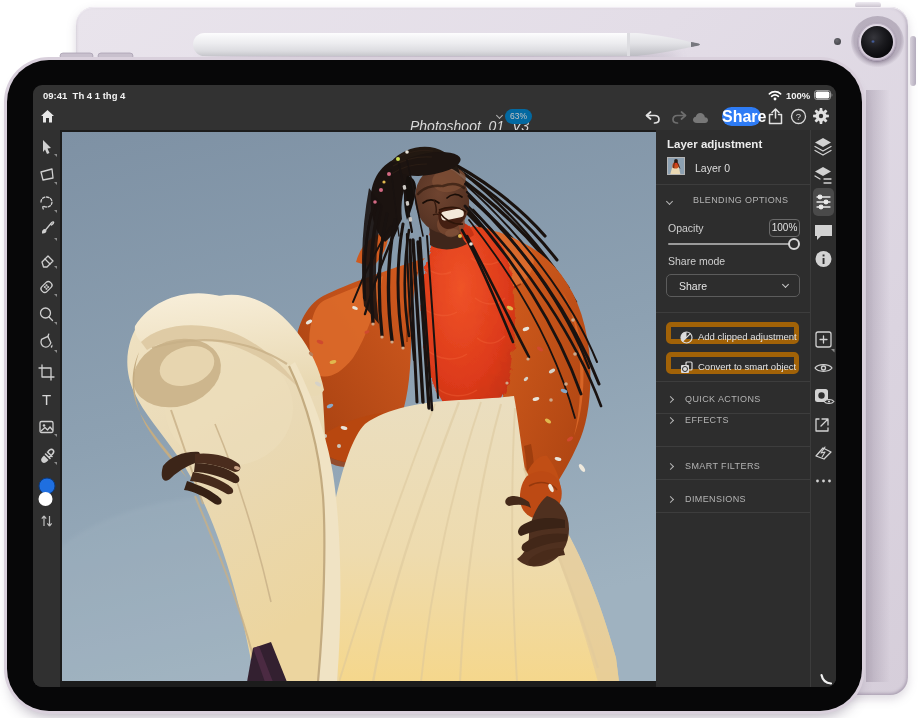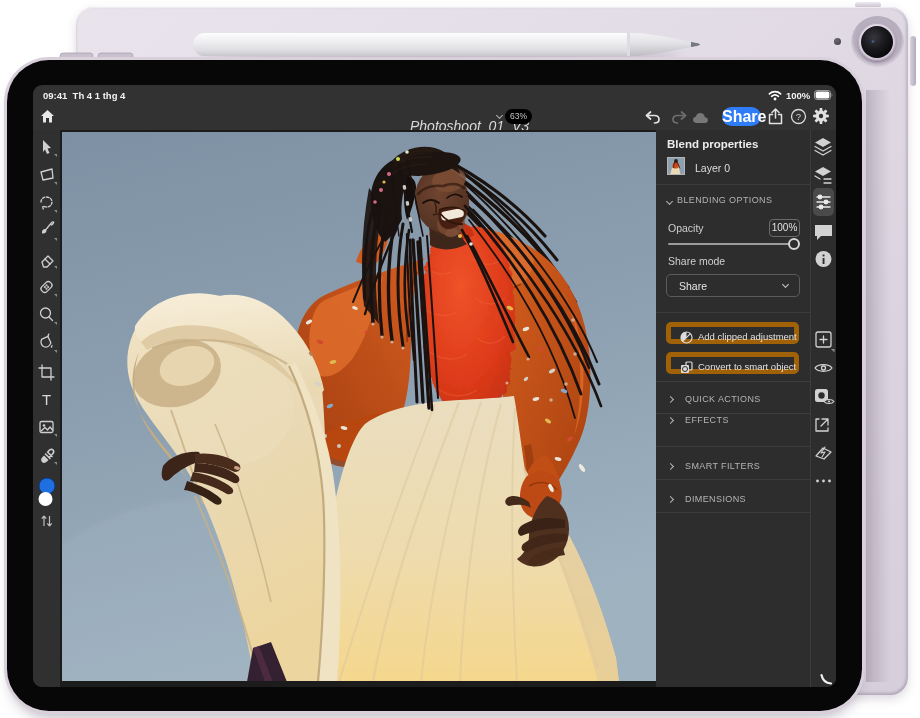--- a/index.html
+++ b/index.html
@@ -124,21 +124,21 @@
         <path d="M17.6,3.2 C18.6,3.6 18.6,6.4 17.6,6.8 Z" fill="#9a9a9a"></path>
       </svg>
     </div>
 
     <div class="abs" id="toolbar">
       <svg class="abs" style="left:7px;top:6px" width="15" height="15" viewBox="0 0 15 15">
         <path d="M7.5,1 L14,7 L12,7 L12,13.5 L9,13.5 L9,9 L6,9 L6,13.5 L3,13.5 L3,7 L1,7 Z" fill="#e8e8e8"></path>
       </svg>
       <span class="abs" style="left:377px;top:15px;font-size:14px;color:#d9d9d9;font-style:italic;">Photoshoot_01_V3</span>
       <span class="chev cd" style="left:464px;top:10px;border-color:#b0b0b0;"></span>
-      <div class="abs" style="left:472px;top:6px;width:27px;height:15px;border-radius:8px;background:#000000;
+      <div class="abs" style="left:472px;top:6px;width:27px;height:15px;border-radius:8px;background:#0369a1;
            color:#c3c3c3;font-size:8.5px;text-align:center;line-height:15px;">63%</div>
 
       <svg class="abs" style="left:612px;top:8px" width="16" height="13" viewBox="0 0 16 13">
         <path d="M5.5,1 L1.5,4.5 L5.5,8" fill="none" stroke="#e3e3e3" stroke-width="1.7" stroke-linecap="round" stroke-linejoin="round"></path>
         <path d="M2,4.5 L9.5,4.5 C12.5,4.5 14,6.3 14,8.5 C14,10.7 12.5,12 9.5,12" fill="none" stroke="#e3e3e3" stroke-width="1.7" stroke-linecap="round"></path>
       </svg>
       <svg class="abs" style="left:638px;top:8px" width="16" height="13" viewBox="0 0 16 13">
         <path d="M10.5,1 L14.5,4.5 L10.5,8" fill="none" stroke="#6e6e6e" stroke-width="1.7" stroke-linecap="round" stroke-linejoin="round"></path>
         <path d="M14,4.5 L6.5,4.5 C3.5,4.5 2,6.3 2,8.5 C2,10.7 3.5,12 6.5,12" fill="none" stroke="#6e6e6e" stroke-width="1.7" stroke-linecap="round"></path>
       </svg>
@@ -527,34 +527,34 @@
         <ellipse cx="481" cy="323" rx="3.4" ry="1.8" fill="#e8e4da" transform="rotate(15 481 323)"></ellipse>
         <ellipse cx="449" cy="243" rx="2.6" ry="1.5" fill="#d6d2c8" transform="rotate(-40 449 243)"></ellipse>
         <ellipse cx="505" cy="332" rx="4.5" ry="2" fill="#efe9dc" transform="rotate(55 505 332)"></ellipse>
         <ellipse cx="474" cy="352" rx="4.5" ry="2" fill="#efe9dc" transform="rotate(65 474 352)"></ellipse>
       </g>
       </g>
     </svg>
     </div>
 
     <div class="abs" id="panel">
-      <div class="abs" style="left:11px;top:8px;font-size:11.5px;font-weight:bold;color:#ececec;">Blend properties</div>
+      <div class="abs" style="left:11px;top:8px;font-size:11.5px;font-weight:bold;color:#ececec;">Layer adjustment</div>
       <svg class="abs" style="left:11px;top:27px" width="18" height="18" viewBox="0 0 18 18">
         <rect x="0" y="0" width="18" height="18" fill="#8ca0b1"></rect>
         <path d="M3,18 L5,11 L8,9 L12,10.5 L13.5,18 Z" fill="#ead9b4"></path>
         <path d="M5.5,10.5 C5,7 6.5,5 8.5,5 C10.5,5 12,6.5 12.5,9.5 L10,11.5 L7,11.5 Z" fill="#cc4f1c"></path>
         <path d="M7.5,7.5 C7.5,6 8.5,5 9.3,5 C10.3,5 11,6 11,7.5 L9.5,8.5 Z" fill="#d83a1c"></path>
         <circle cx="9" cy="4" r="1.9" fill="#2a1c16"></circle>
         <path d="M8,4.5 C7,6.5 6.5,9 6.8,11 M10,4.8 C11,7 12,9.5 13,11.5" stroke="#1c1410" stroke-width=".7" fill="none"></path>
         <rect x="0.5" y="0.5" width="17" height="17" fill="none" stroke="#b5b5b5" stroke-width="1"></rect>
       </svg>
       <div class="abs" style="left:39px;top:32px;font-size:10.5px;color:#dedede;">Layer 0</div>
       <div class="sep" style="top:54px;"></div>
       <div class="abs" style="left:11px;top:65px;font-size:9px;letter-spacing:.4px;color:#b4b4b4;">
-        <span class="chev cd" style="left:0px;top:4px;"></span><span style="margin-left:10px;">BLENDING OPTIONS</span></div>
+        <span class="chev cd" style="left:0px;top:4px;"></span><span style="margin-left:26px;">BLENDING OPTIONS</span></div>
       <div class="abs" style="left:12px;top:92px;font-size:10.5px;color:#cfcfcf;">Opacity</div>
       <div class="abs" style="left:113px;top:89px;width:31px;height:18px;border:1px solid #6a6a6a;border-radius:4px;
            font-size:10px;color:#e0e0e0;text-align:center;line-height:16px;">100%</div>
       <div class="abs" style="left:12px;top:113px;width:126px;height:2px;background:#9a9a9a;border-radius:1px;"></div>
       <div class="abs" style="left:132px;top:108px;width:12px;height:12px;border:2px solid #d6d6d6;border-radius:50%;background:#2d2d2d;"></div>
       <div class="abs" style="left:12px;top:125px;font-size:10.5px;color:#cfcfcf;">Share mode</div>
       <div class="abs" style="left:10px;top:144px;width:134px;height:23px;border:1px solid #5c5c5c;border-radius:5px;">
         <span class="abs" style="left:12px;top:5px;font-size:10.5px;color:#e6e6e6;">Share</span>
         <span class="chev cd" style="left:116px;top:7px;border-color:#c9c9c9;"></span>
       </div>

